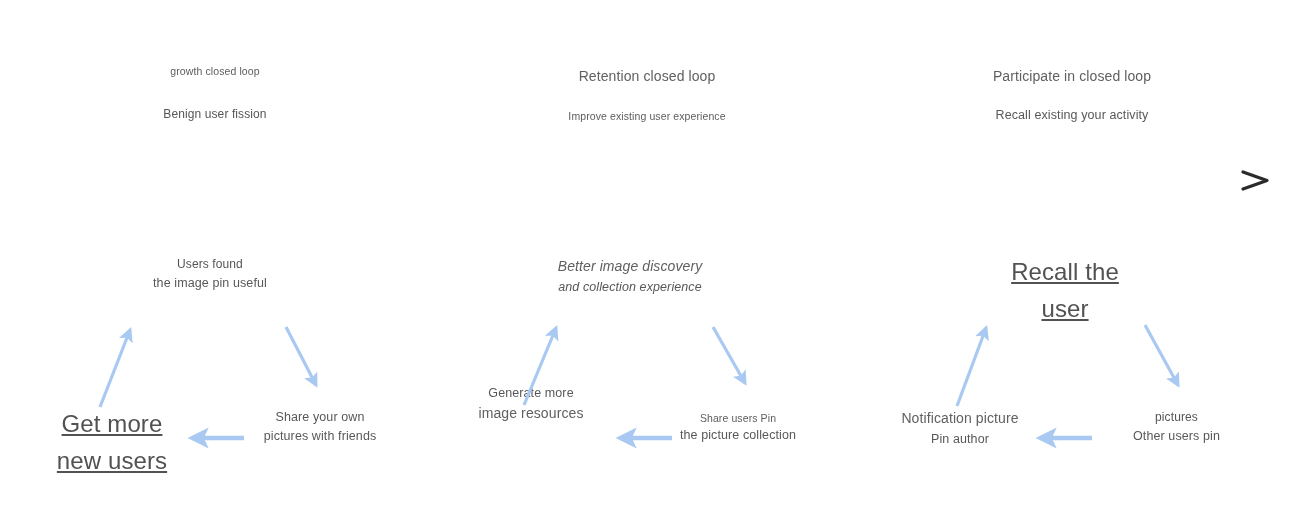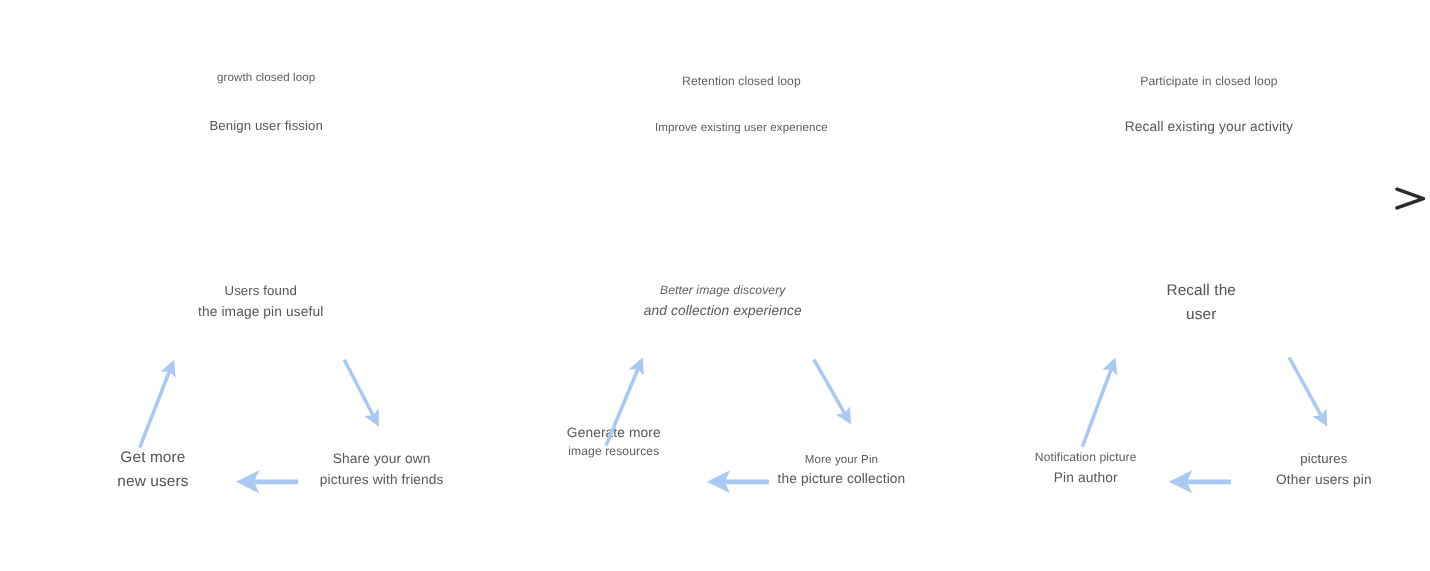--- a/index.html
+++ b/index.html
@@ -13,40 +13,39 @@
     position: relative;
     overflow: hidden;
     font-family: "Liberation Sans", sans-serif;
     color: #555555;
     -webkit-font-smoothing: antialiased;
   }
 
   .canvas {
     position: absolute;
     inset: 0;
-    margin-left: 27px;
   }
 
   
   .tblock {
     position: absolute;
     text-align: center;
     line-height: 1.55;
     color: #5a5a5a;
     white-space: nowrap;
     letter-spacing: 0.1px;
   }
   .tline { display: block; }
 
   
-  .fs-xs   { font-size: 11px;  color: #606060; }
+  .fs-xs   { font-size: 14px;  color: #606060; }
   .fs-s    { font-size: 10.5px; color: #5d5d5d; }
   .fs-m    { font-size: 12.5px; color: #585858; }
   .fs-l    { font-size: 12px;   color: #555555; }
-  .fs-xl   { font-size: 14px; color: #525252; }
+  .fs-xl   { font-size: 24px; color: #525252; text-decoration: underline; }
 
   
   .timeline {
     position: absolute;
     left: 0;
     top: 170px;
     width: 1300px;
     height: 24px;
   }
 
@@ -119,21 +118,21 @@
     <span class="tline fs-xs">Better image discovery</span>
     <span class="tline fs-m">and collection experience</span>
   </div>
 
   <div class="tblock" style="left:446px; top:384px; width:170px;">
     <span class="tline fs-m">Generate more</span>
     <span class="tline fs-xs">image resources</span>
   </div>
 
   <div class="tblock" style="left:648px; top:410px; width:180px;">
-    <span class="tline fs-s">More your Pin</span>
+    <span class="tline fs-s">Share users Pin</span>
     <span class="tline fs-m">the picture collection</span>
   </div>
 
   <div class="tblock" style="left:985px; top:253px; width:160px;">
     <span class="tline fs-xl">Recall the</span>
     <span class="tline fs-xl">user</span>
   </div>
 
   <div class="tblock" style="left:875px; top:408px; width:170px;">
     <span class="tline fs-xs">Notification picture</span>

